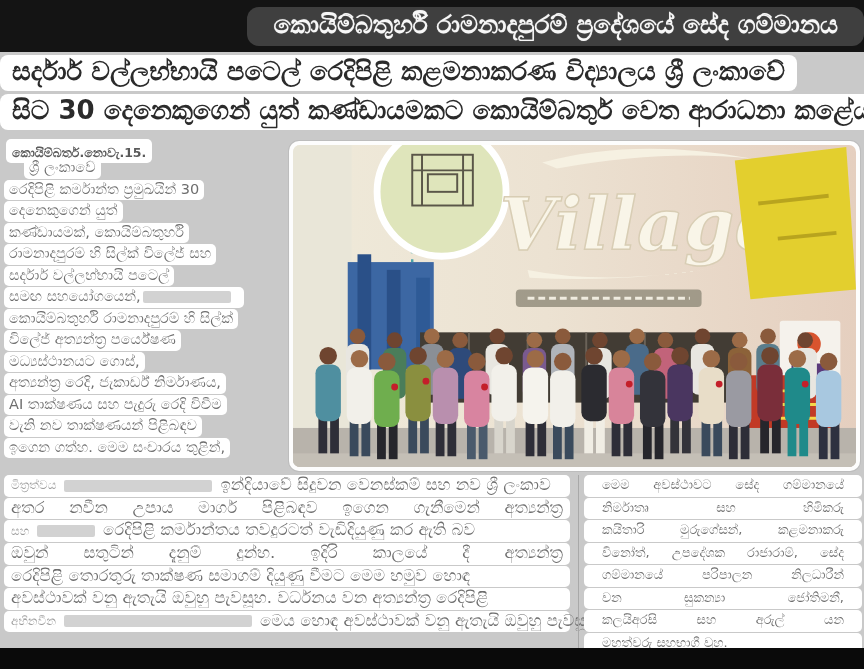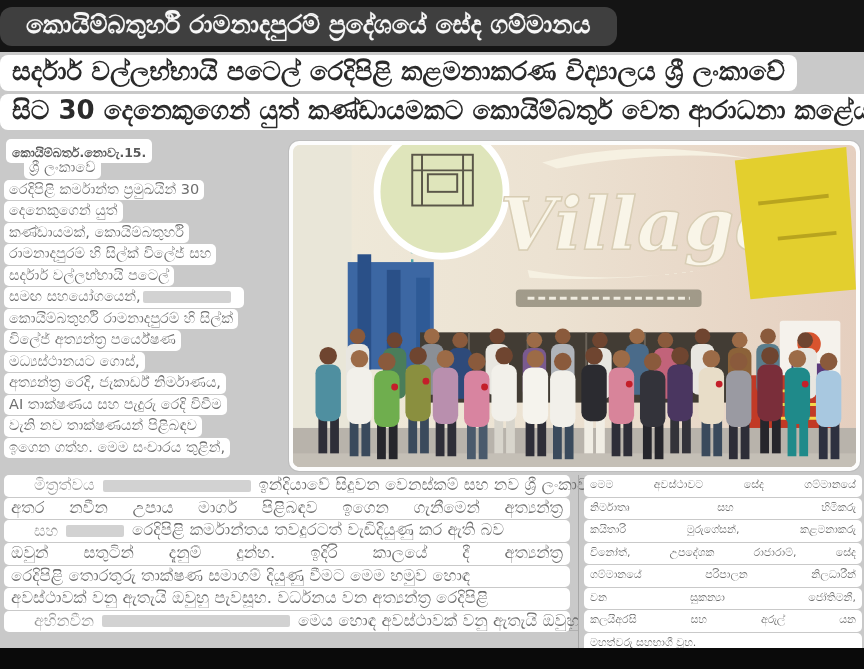--- a/index.html
+++ b/index.html
@@ -19,21 +19,21 @@
   body{
     position:relative;
     background:var(--page-bg);
     font-family:"DejaVu Sans", sans-serif;
     -webkit-font-smoothing:antialiased;
   }
   
   .banner{
     position:absolute;left:0;top:0;width:864px;height:52px;
     background:var(--banner-bg);
-    display:flex;align-items:center;justify-content:flex-start;
+    display:flex;align-items:center;justify-content:flex-end;
   }
   .banner-chip{
     background:var(--banner-chip);
     border-radius:12px;
     padding:3px 26px 6px;
     color:var(--banner-text);
     font-size:25px;font-weight:bold;
     text-shadow:0 0 1px rgba(255,255,255,.4);
     white-space:nowrap;
   }
@@ -82,40 +82,40 @@
     background:var(--chip-bg);
     border-radius:5px;
     padding:0 7px 1px;
     margin-bottom:1px;
     font-size:16.5px;line-height:20.5px;
     color:var(--body-text);
     white-space:nowrap;
   }
   .spread{text-align:justify;text-align-last:justify;white-space:normal;}
   .lead{
-    font-size:16px;color:var(--lead-text);
-    margin-right:6px;vertical-align:middle;margin-left:23px;
+    font-size:12px;color:var(--lead-text);
+    margin-right:6px;vertical-align:middle;
   }
   .redact{
     display:inline-block;height:12px;border-radius:2px;
     background:var(--redact);vertical-align:middle;margin:0 8px 0 2px;
   }
   .rw-150{width:148px;} .rw-90{width:88px;} .rw-60{width:58px;}
   .rw-28{width:26px;} .rw-190{width:188px;}
   
   .right-col{
     position:absolute;left:578px;top:475px;width:284px;
     border-left:1px solid #a8a8a8;padding-left:5px;
   }
   .rline{
     background:var(--chip-bg);
     border-radius:5px;
-    padding:0 6px 1px;
+    padding:0 18px 1px;
     margin-bottom:1px;
-    font-size:11px;line-height:20.5px;
+    font-size:13px;line-height:20.5px;
     color:var(--body-text);
     white-space:nowrap;
   }
   
   .footer-bar{
     position:absolute;left:0;top:648px;width:864px;height:21px;
     background:var(--footer-bg);
   }
 </style>
 </head>

